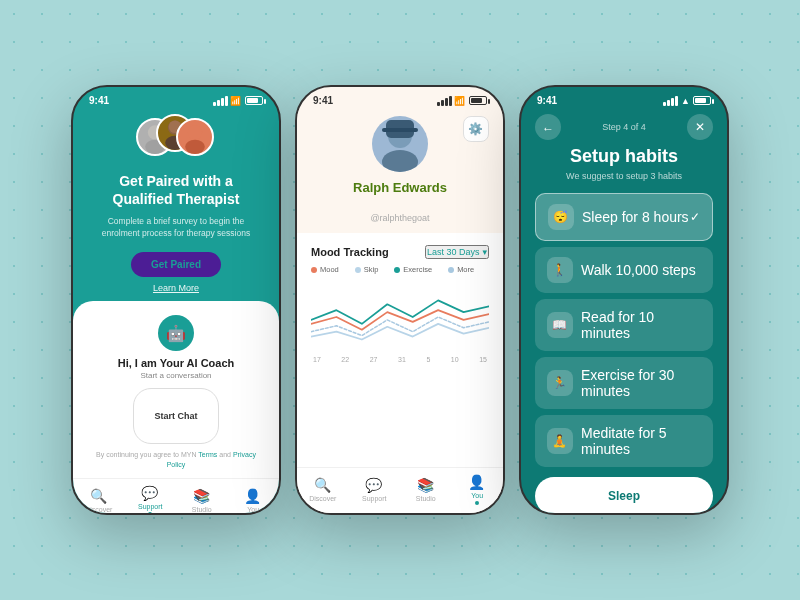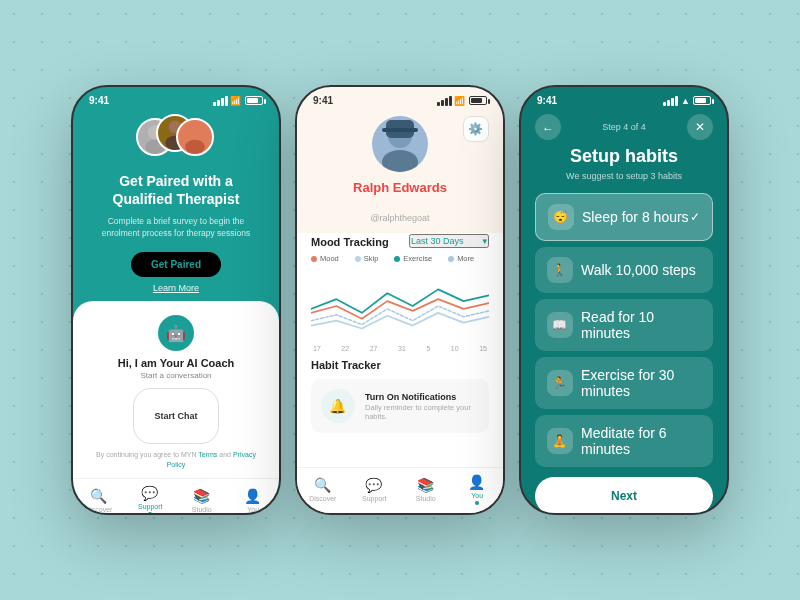--- a/index.html
+++ b/index.html
@@ -106,21 +106,21 @@
       margin-bottom: 8px;
     }
     .phone-1-sub {
       color: rgba(255,255,255,0.8);
       font-size: 8.5px;
       text-align: center;
       line-height: 1.4;
       margin-bottom: 12px;
     }
     .btn-primary {
-      background: #000000;
+      background: #4c1d95;
       color: #1a9e96;
       border: none;
       border-radius: 20px;
       padding: 7px 20px;
       font-size: 10px;
       font-weight: 600;
       cursor: pointer;
       margin-bottom: 6px;
     }
     .btn-link {
@@ -203,31 +203,31 @@
       width: 26px; height: 26px; border: 1px solid #e0e0e0;
       border-radius: 8px; display: flex; align-items: center; justify-content: center;
       cursor: pointer; background: white; font-size: 12px;
     }
     .profile-avatar {
       width: 56px; height: 56px; border-radius: 50%;
       background: #9db8d4;
       display: flex; align-items: center; justify-content: center;
       overflow: hidden; margin-bottom: 8px;
     }
-    .profile-name { font-size: 13px; font-weight: 700; color: #ef4444; }
+    .profile-name { font-size: 13px; font-weight: 700; color: #4d7c0f; }
     .profile-handle { font-size: 9px; color: #aaa; margin-top: 18px; }
 
     .phone-2-scroll { flex: 1; overflow-y: auto; padding: 0 14px; background: white; }
     .section-header {
-      display: flex; justify-content: space-between; align-items: flex-end;
-      padding: 1px 0 6px;
+      display: flex; justify-content: space-between; align-items: center;
+      padding: 12px 0 6px;
     }
     .section-title { font-size: 11px; font-weight: 700; color: #222; }
     .period-btn {
-      display: flex; align-items: center; gap: 19px;
+      display: flex; align-items: center; gap: 3px;
       font-size: 9px; color: #1a9e96; cursor: pointer;
     }
 
     .legend {
       display: flex; gap: 16px; margin-bottom: 8px;
     }
     .legend-item {
       display: flex; align-items: center; gap: 3px;
       font-size: 7.5px; color: #666;
     }
@@ -471,30 +471,20 @@
           <span>17</span>
             <span>22</span>
             <span>27</span>
             <span>31</span>
             <span>5</span>
             <span>10</span>
             <span>15</span>
         </div>
       </div>
 
-      <div class="habit-section">
-        <div class="habit-header">Habit Tracker</div>
-        <div class="notification-card">
-          <div class="notif-icon">🔔</div>
-          <div>
-            <div class="notif-title">Turn On Notifications</div>
-            <div class="notif-sub">Daily reminder to complete your habits.</div>
-          </div>
-        </div>
-      </div>
     </div>
   </div>
 
   <div class="bottom-nav">
     <div class="nav-item">
       <span class="nav-icon">🔍</span>
       <span>Discover</span>
     </div>
     <div class="nav-item">
       <span class="nav-icon">💬</span>
@@ -561,24 +551,24 @@
       </div>
       <div class="habit-item">
         <div class="habit-left">
           <div class="habit-icon">🏃</div>
           <span class="habit-label">Exercise for 30 minutes</span>
         </div>
       </div>
       <div class="habit-item">
         <div class="habit-left">
           <div class="habit-icon">🧘</div>
-          <span class="habit-label">Meditate for 6 minutes</span>
+          <span class="habit-label">Meditate for 5 minutes</span>
         </div>
       </div>
     </div>
 
     <div class="phone-3-bottom">
-      <button class="btn-next">Next</button>
+      <button class="btn-next">Sleep</button>
       <button class="btn-skip">Skip this</button>
 
     </div>
   </div>
 </div>
 
 </body></html>

